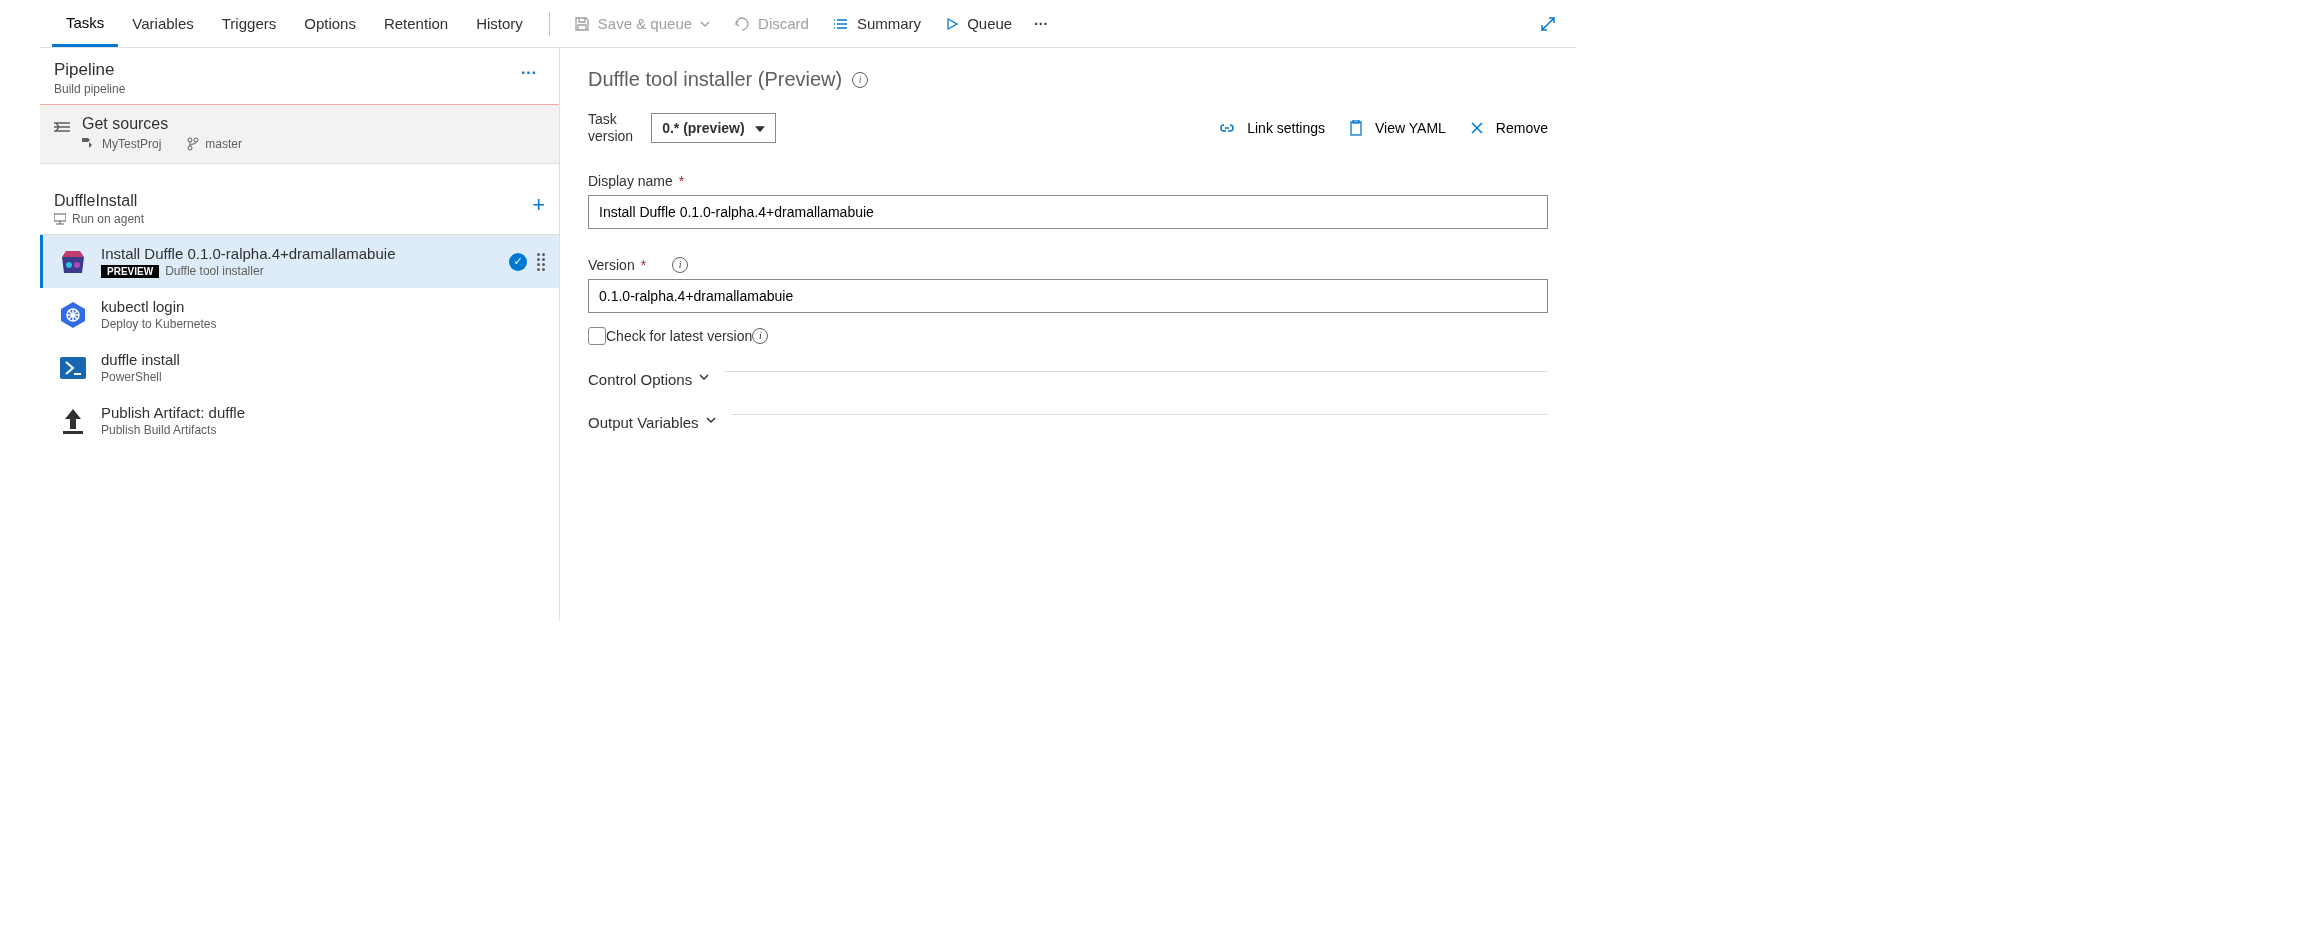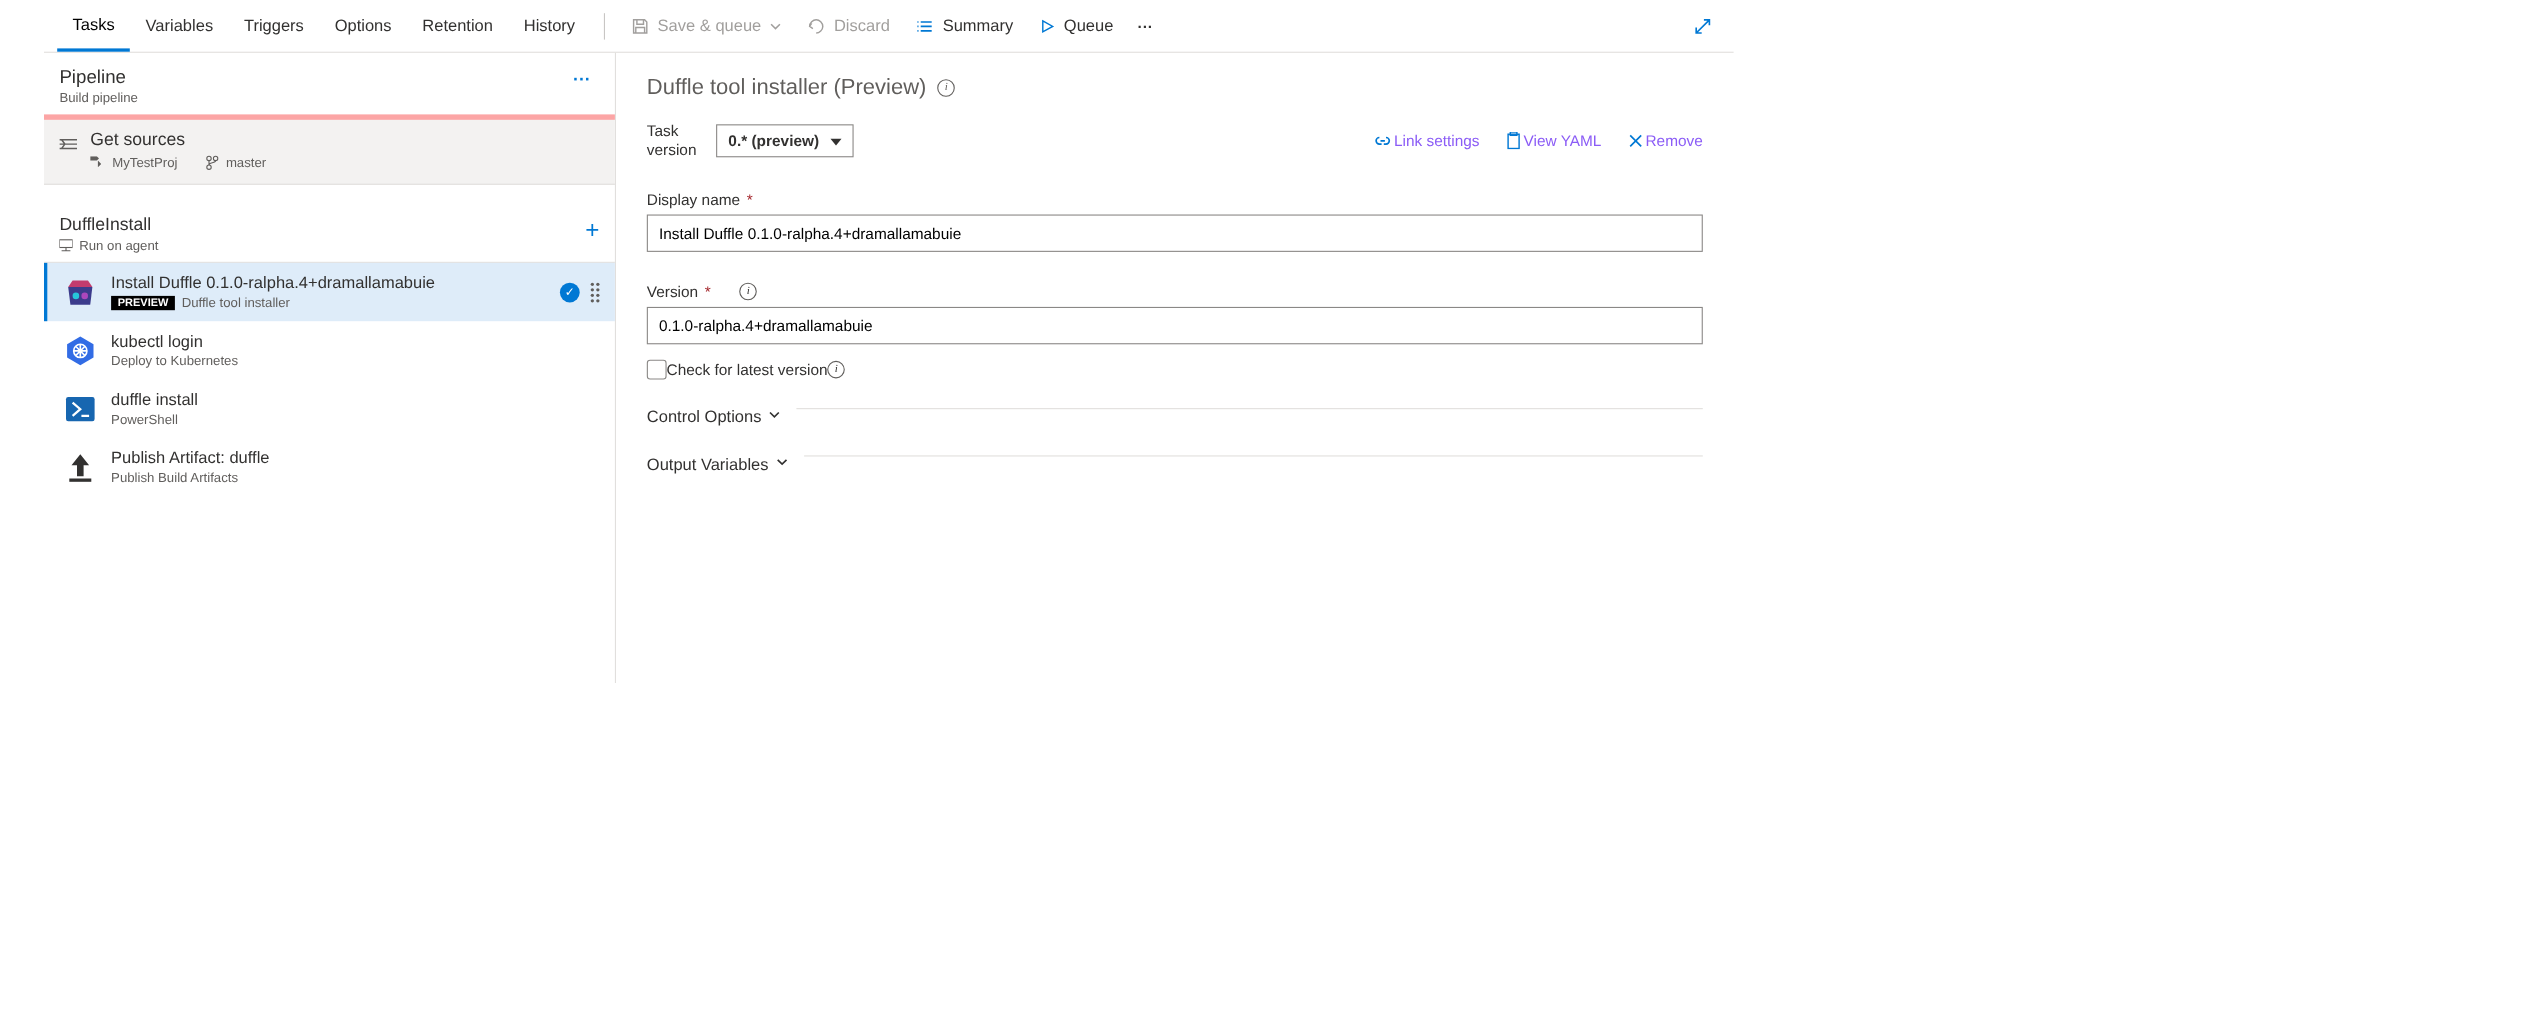--- a/index.html
+++ b/index.html
@@ -28,21 +28,21 @@
   .ellipsis { font-weight:bold; padding:0 10px; cursor:pointer;}
 
   
   .main { flex: 1; display: flex; min-height: 0; }
   .left { width: 520px; border-right: 1px solid #e1dfdd; }
   .right { flex: 1; padding: 20px 28px; }
 
   
   .pipeline-header {
     padding: 12px 14px 8px; display: flex; justify-content: space-between;
-    align-items: flex-start; border-bottom: 5px solid #fca5a5;
+    align-items: flex-start; border-bottom: 1px solid #fca5a5;
   }
   .pipeline-header h2 { font-size: 17px; font-weight: 500; }
   .pipeline-header .sub { font-size: 12px; color: #605e5c; margin-top:2px;}
   .dots { color:#0078d4; font-weight:bold; font-size:16px; cursor:pointer; padding:4px 8px;}
 
   .get-sources {
     background: #f3f2f1; padding: 10px 14px 12px; border-bottom: 1px solid #e1dfdd;
     display:flex; align-items:flex-start; gap:12px;
   }
   .gs-icon { width:16px; height:16px; display:flex; align-items:center; justify-content:center; font-size:14px; color:#605e5c; flex-shrink:0; margin-top:4px;}
@@ -78,21 +78,21 @@
   
   .panel-title { font-size: 20px; font-weight: 400; color:#605e5c; display:flex; align-items:center; gap:10px;}
   .info-icon { width:16px; height:16px; border:1px solid #605e5c; border-radius:50%; display:flex; align-items:center; justify-content:center; font-size:10px; font-style:italic; font-family:serif;}
   .panel-row1 { display:flex; align-items:center; gap:18px; margin-top:20px; flex-wrap:wrap;}
   .tv-label { font-size:14px; line-height:1.2;}
   .select {
     border:1px solid #8a8886; padding:6px 30px 6px 10px; font-size:14px;
     background:#fff; position:relative; cursor:pointer; white-space:nowrap;font-weight:bold;
   }
   .select::after{content:""; position:absolute; right:10px; top:50%; transform:translateY(-30%); border-left:5px solid transparent; border-right:5px solid transparent; border-top:6px solid #323130;}
-  .link-btn { display:flex; align-items:center; gap:2px; color:#8b5cf6; cursor:pointer; font-size:14px;}
+  .link-btn { display:flex; align-items:center; gap:12px; color:#000000; cursor:pointer; font-size:14px;}
   .link-group { margin-left:auto; display:flex; gap:24px;}
 
   .field-group { margin-top: 28px; }
   .field-label { font-size:14px; display:flex; align-items:center; gap:6px;}
   .req { color:#a4262c; }
   .text-input {
     width: 100%; border:1px solid #8a8886; padding: 8px 10px; font-size:14px; margin-top:6px;
   }
   .checkbox-row { display:flex; align-items:center; margin-top:14px; font-size:14px;}
   .checkbox { width:18px; height:18px; border:1px solid #8a8886; border-radius:3px;}

